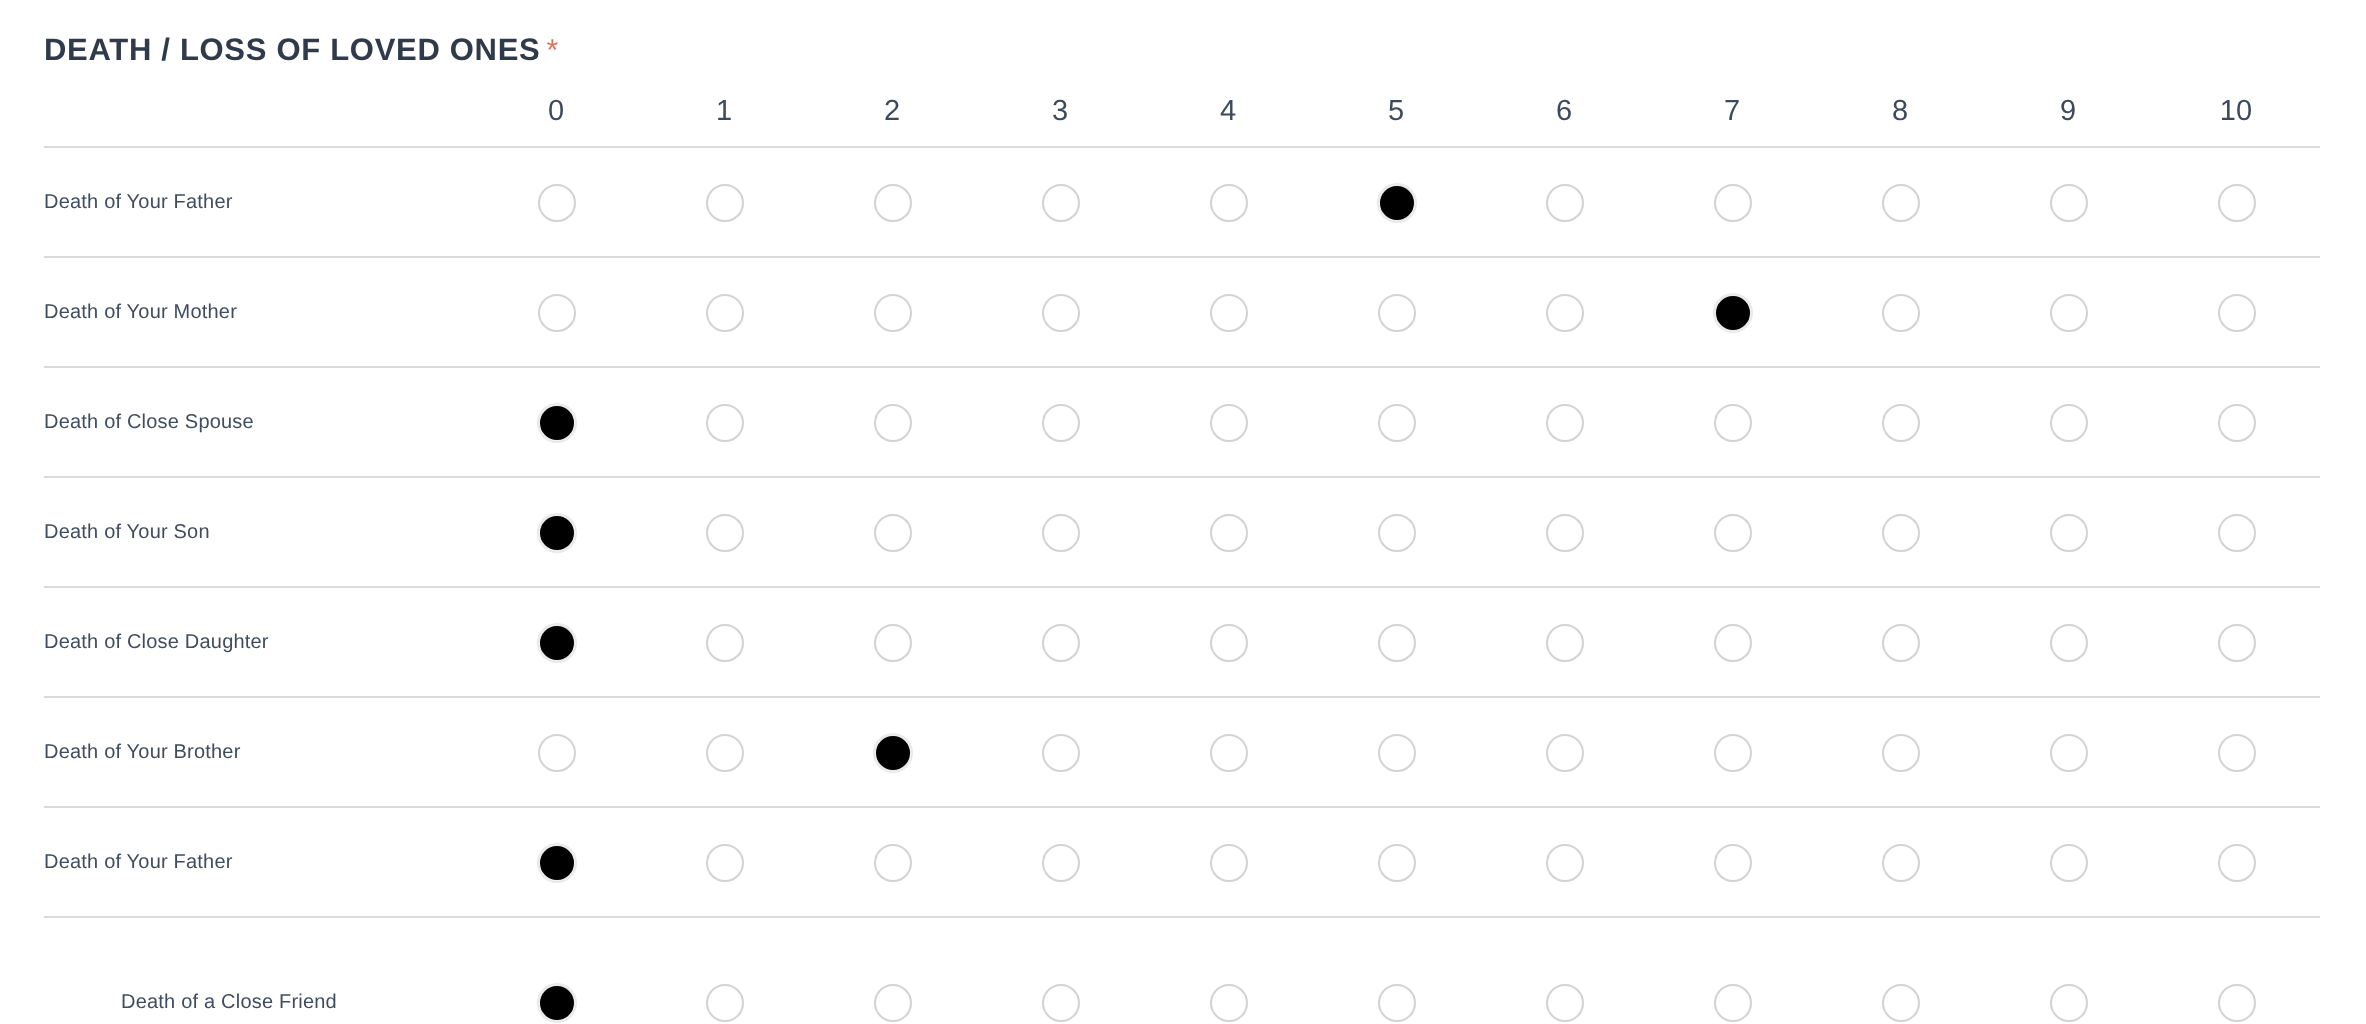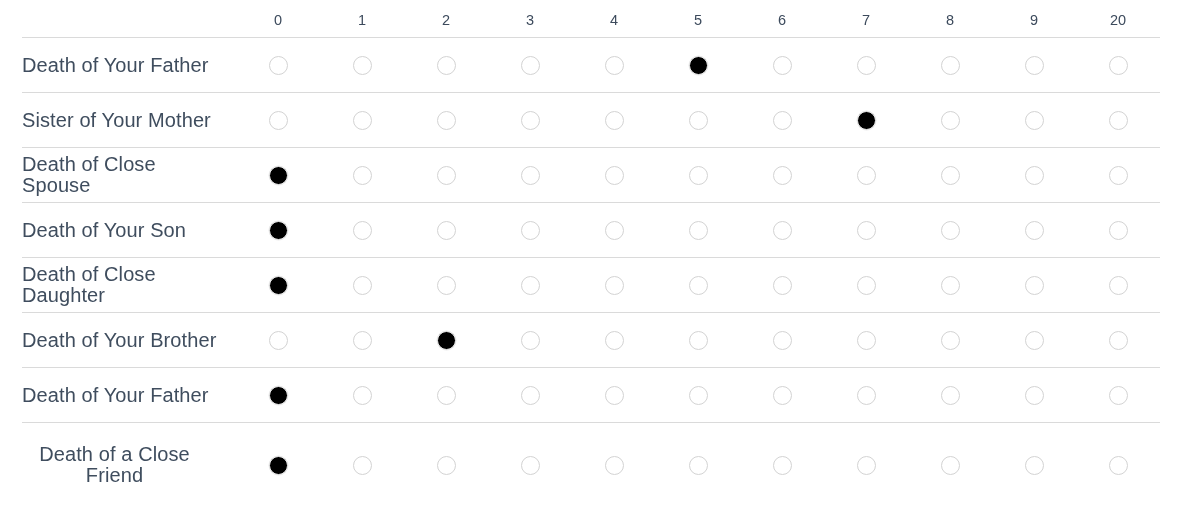--- a/index.html
+++ b/index.html
@@ -70,21 +70,21 @@
   tbody td {
     border-top: 1px solid #dadada;
     padding: 0;
     height: 42px;
     vertical-align: middle;
     background: transparent;
   }
 
   tbody td.row-label {
     text-align: left;
-    font-size: 20px;
+    font-size: 10px;
     color: #3f4d5e;
     line-height: 21px;
     padding: 6px 10px 6px 0;
     letter-spacing: 0.1px;
   }
 
   tbody td.opt-cell {
     text-align: center;
   }
 
@@ -107,20 +107,23 @@
 
   tbody tr.tall-row td { height: 66px; }
   tbody tr.tall-row td.row-label { padding-top: 9px; padding-bottom: 9px; }
   tbody tr.tall-row td.row-label .wrap { display: block; max-width: 185px; text-align: center; }
 </style>
 </head>
 <body>
 
 <div class="survey-block">
 
+  <div class="question-title">
+    <span>DEATH / LOSS OF LOVED ONES</span><span class="required-asterisk">*</span>
+  </div>
 
   <div class="matrix">
     <table class="matrix-table">
       <colgroup id="matrix-colgroup">
         <col class="label-col">
       <col class="opt-col">
           <col class="opt-col">
           <col class="opt-col">
           <col class="opt-col">
           <col class="opt-col">
@@ -137,40 +140,40 @@
         <th>0</th>
             <th>1</th>
             <th>2</th>
             <th>3</th>
             <th>4</th>
             <th>5</th>
             <th>6</th>
             <th>7</th>
             <th>8</th>
             <th>9</th>
-            <th>20</th>
+            <th>10</th>
           </tr>
       </thead>
       <tbody id="matrix-body">
       <tr>
             <td class="row-label"><span class="wrap">Death of Your Father</span></td>
             <td class="opt-cell"><span class="radio"></span></td>
             <td class="opt-cell"><span class="radio"></span></td>
             <td class="opt-cell"><span class="radio"></span></td>
             <td class="opt-cell"><span class="radio"></span></td>
             <td class="opt-cell"><span class="radio"></span></td>
             <td class="opt-cell"><span class="radio checked"></span></td>
             <td class="opt-cell"><span class="radio"></span></td>
             <td class="opt-cell"><span class="radio"></span></td>
             <td class="opt-cell"><span class="radio"></span></td>
             <td class="opt-cell"><span class="radio"></span></td>
             <td class="opt-cell"><span class="radio"></span></td>
           </tr>
           <tr>
-            <td class="row-label"><span class="wrap">Sister of Your Mother</span></td>
+            <td class="row-label"><span class="wrap">Death of Your Mother</span></td>
             <td class="opt-cell"><span class="radio"></span></td>
             <td class="opt-cell"><span class="radio"></span></td>
             <td class="opt-cell"><span class="radio"></span></td>
             <td class="opt-cell"><span class="radio"></span></td>
             <td class="opt-cell"><span class="radio"></span></td>
             <td class="opt-cell"><span class="radio"></span></td>
             <td class="opt-cell"><span class="radio"></span></td>
             <td class="opt-cell"><span class="radio checked"></span></td>
             <td class="opt-cell"><span class="radio"></span></td>
             <td class="opt-cell"><span class="radio"></span></td>

